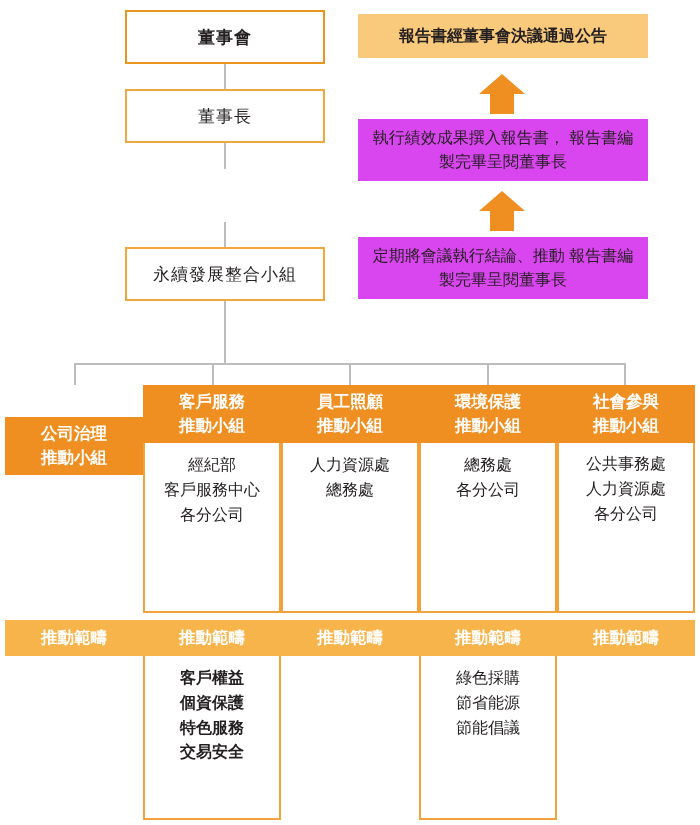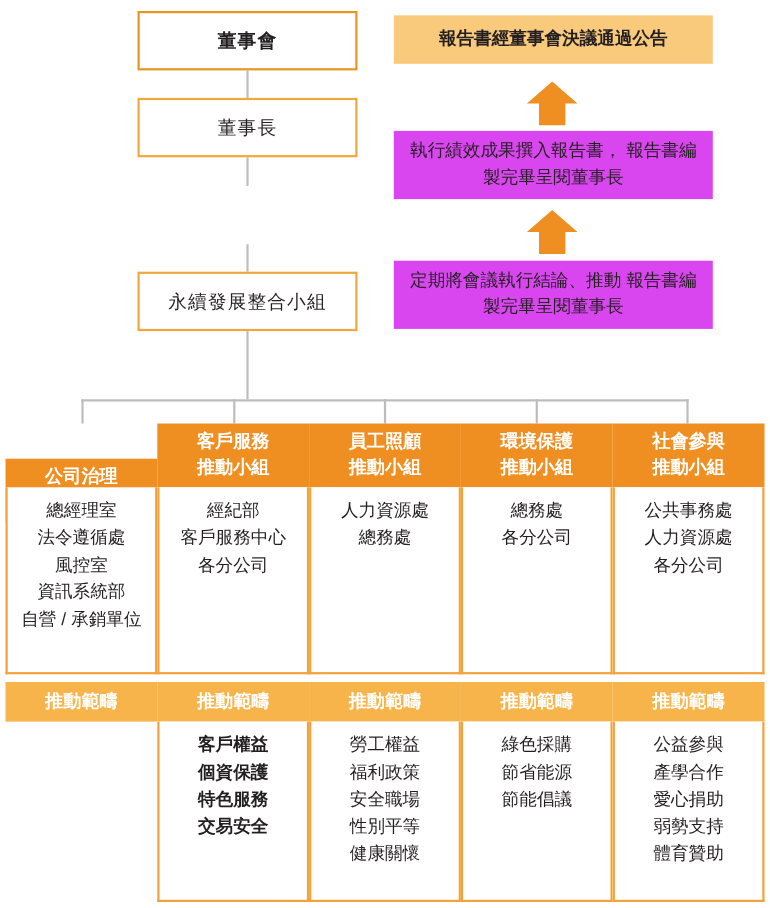--- a/index.html
+++ b/index.html
@@ -167,63 +167,48 @@
 
   <div class="connector" style="left:74px; top:363px; width:552px; height:2px;"></div>
   <div class="connector" style="left:74px; top:363px; width:2px; height:22px;"></div>
   <div class="connector" style="left:212px; top:363px; width:2px; height:22px;"></div>
   <div class="connector" style="left:349px; top:363px; width:2px; height:22px;"></div>
   <div class="connector" style="left:487px; top:363px; width:2px; height:22px;"></div>
   <div class="connector" style="left:624px; top:363px; width:2px; height:22px;"></div>
 
   <div class="col-head" style="left:5px; top:385px; width:138px; height:58px;margin-top:32px;">公司治理
 推動小組</div>
-  <div class="col-body" style="left:5px; top:443px; width:138px; height:170px;">總經理室
-法令遵循處
-風控室
-資訊系統部
-自營 / 承銷單位</div>
   <div class="sub-head" style="left:5px; top:620px; width:138px; height:36px;">推動範疇</div>
 
   <div class="col-head" style="left:143px; top:385px; width:138px; height:58px;">客戶服務
 推動小組</div>
   <div class="col-body" style="left:143px; top:443px; width:138px; height:170px;">經紀部
 客戶服務中心
 各分公司</div>
   <div class="sub-head" style="left:143px; top:620px; width:138px; height:36px;">推動範疇</div>
   <div class="sub-body" style="left:143px; top:656px; width:138px; height:164px;font-weight:bold;">客戶權益
 個資保護
 特色服務
 交易安全</div>
 
   <div class="col-head" style="left:281px; top:385px; width:138px; height:58px;">員工照顧
 推動小組</div>
   <div class="col-body" style="left:281px; top:443px; width:138px; height:170px;">人力資源處
 總務處</div>
   <div class="sub-head" style="left:281px; top:620px; width:138px; height:36px;">推動範疇</div>
-  <div class="sub-body" style="left:281px; top:656px; width:138px; height:164px;">勞工權益
-福利政策
-安全職場
-性別平等
-健康關懷</div>
 
   <div class="col-head" style="left:419px; top:385px; width:138px; height:58px;">環境保護
 推動小組</div>
   <div class="col-body" style="left:419px; top:443px; width:138px; height:170px;">總務處
 各分公司</div>
   <div class="sub-head" style="left:419px; top:620px; width:138px; height:36px;">推動範疇</div>
   <div class="sub-body" style="left:419px; top:656px; width:138px; height:164px;">綠色採購
 節省能源
 節能倡議</div>
 
   <div class="col-head" style="left:557px; top:385px; width:138px; height:58px;">社會參與
 推動小組</div>
   <div class="col-body" style="left:557px; top:443px; width:138px; height:170px;font-family:Liberation Mono, monospace;">公共事務處
 人力資源處
 各分公司</div>
   <div class="sub-head" style="left:557px; top:620px; width:138px; height:36px;">推動範疇</div>
-  <div class="sub-body" style="left:557px; top:656px; width:138px; height:164px;">公益參與
-產學合作
-愛心捐助
-弱勢支持
-體育贊助</div>
 
 </div>
 
 </body></html>

